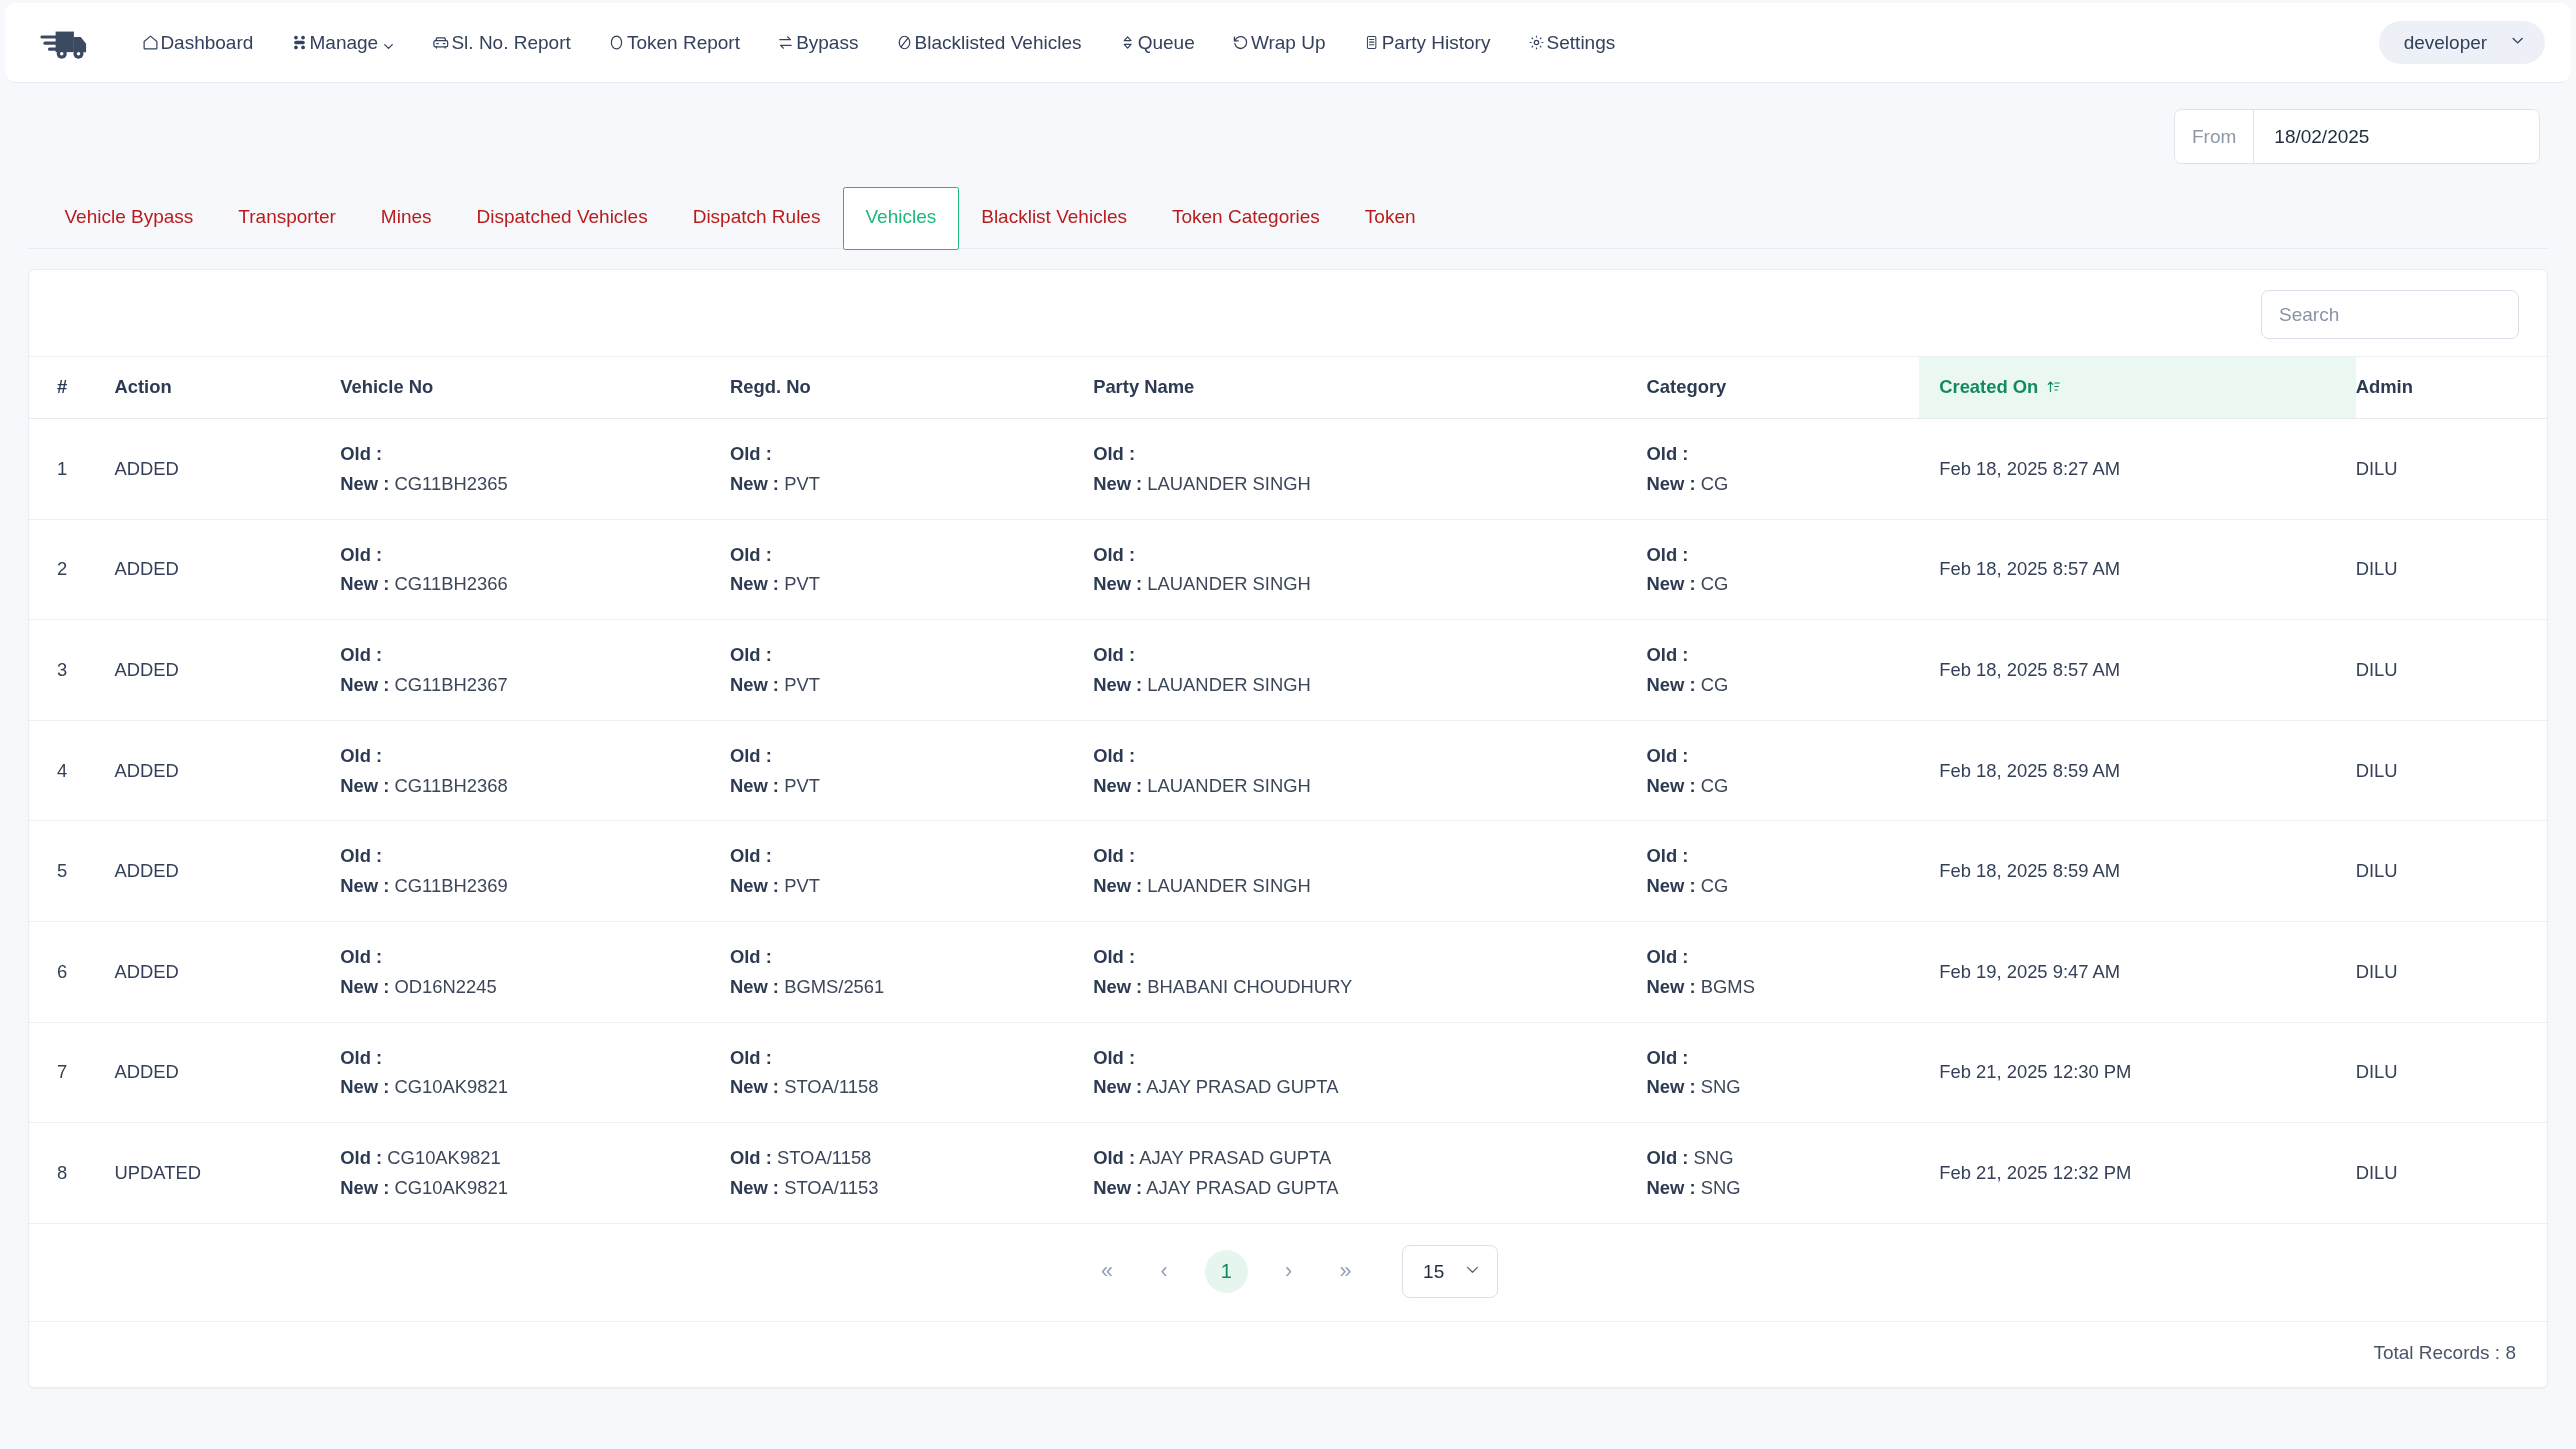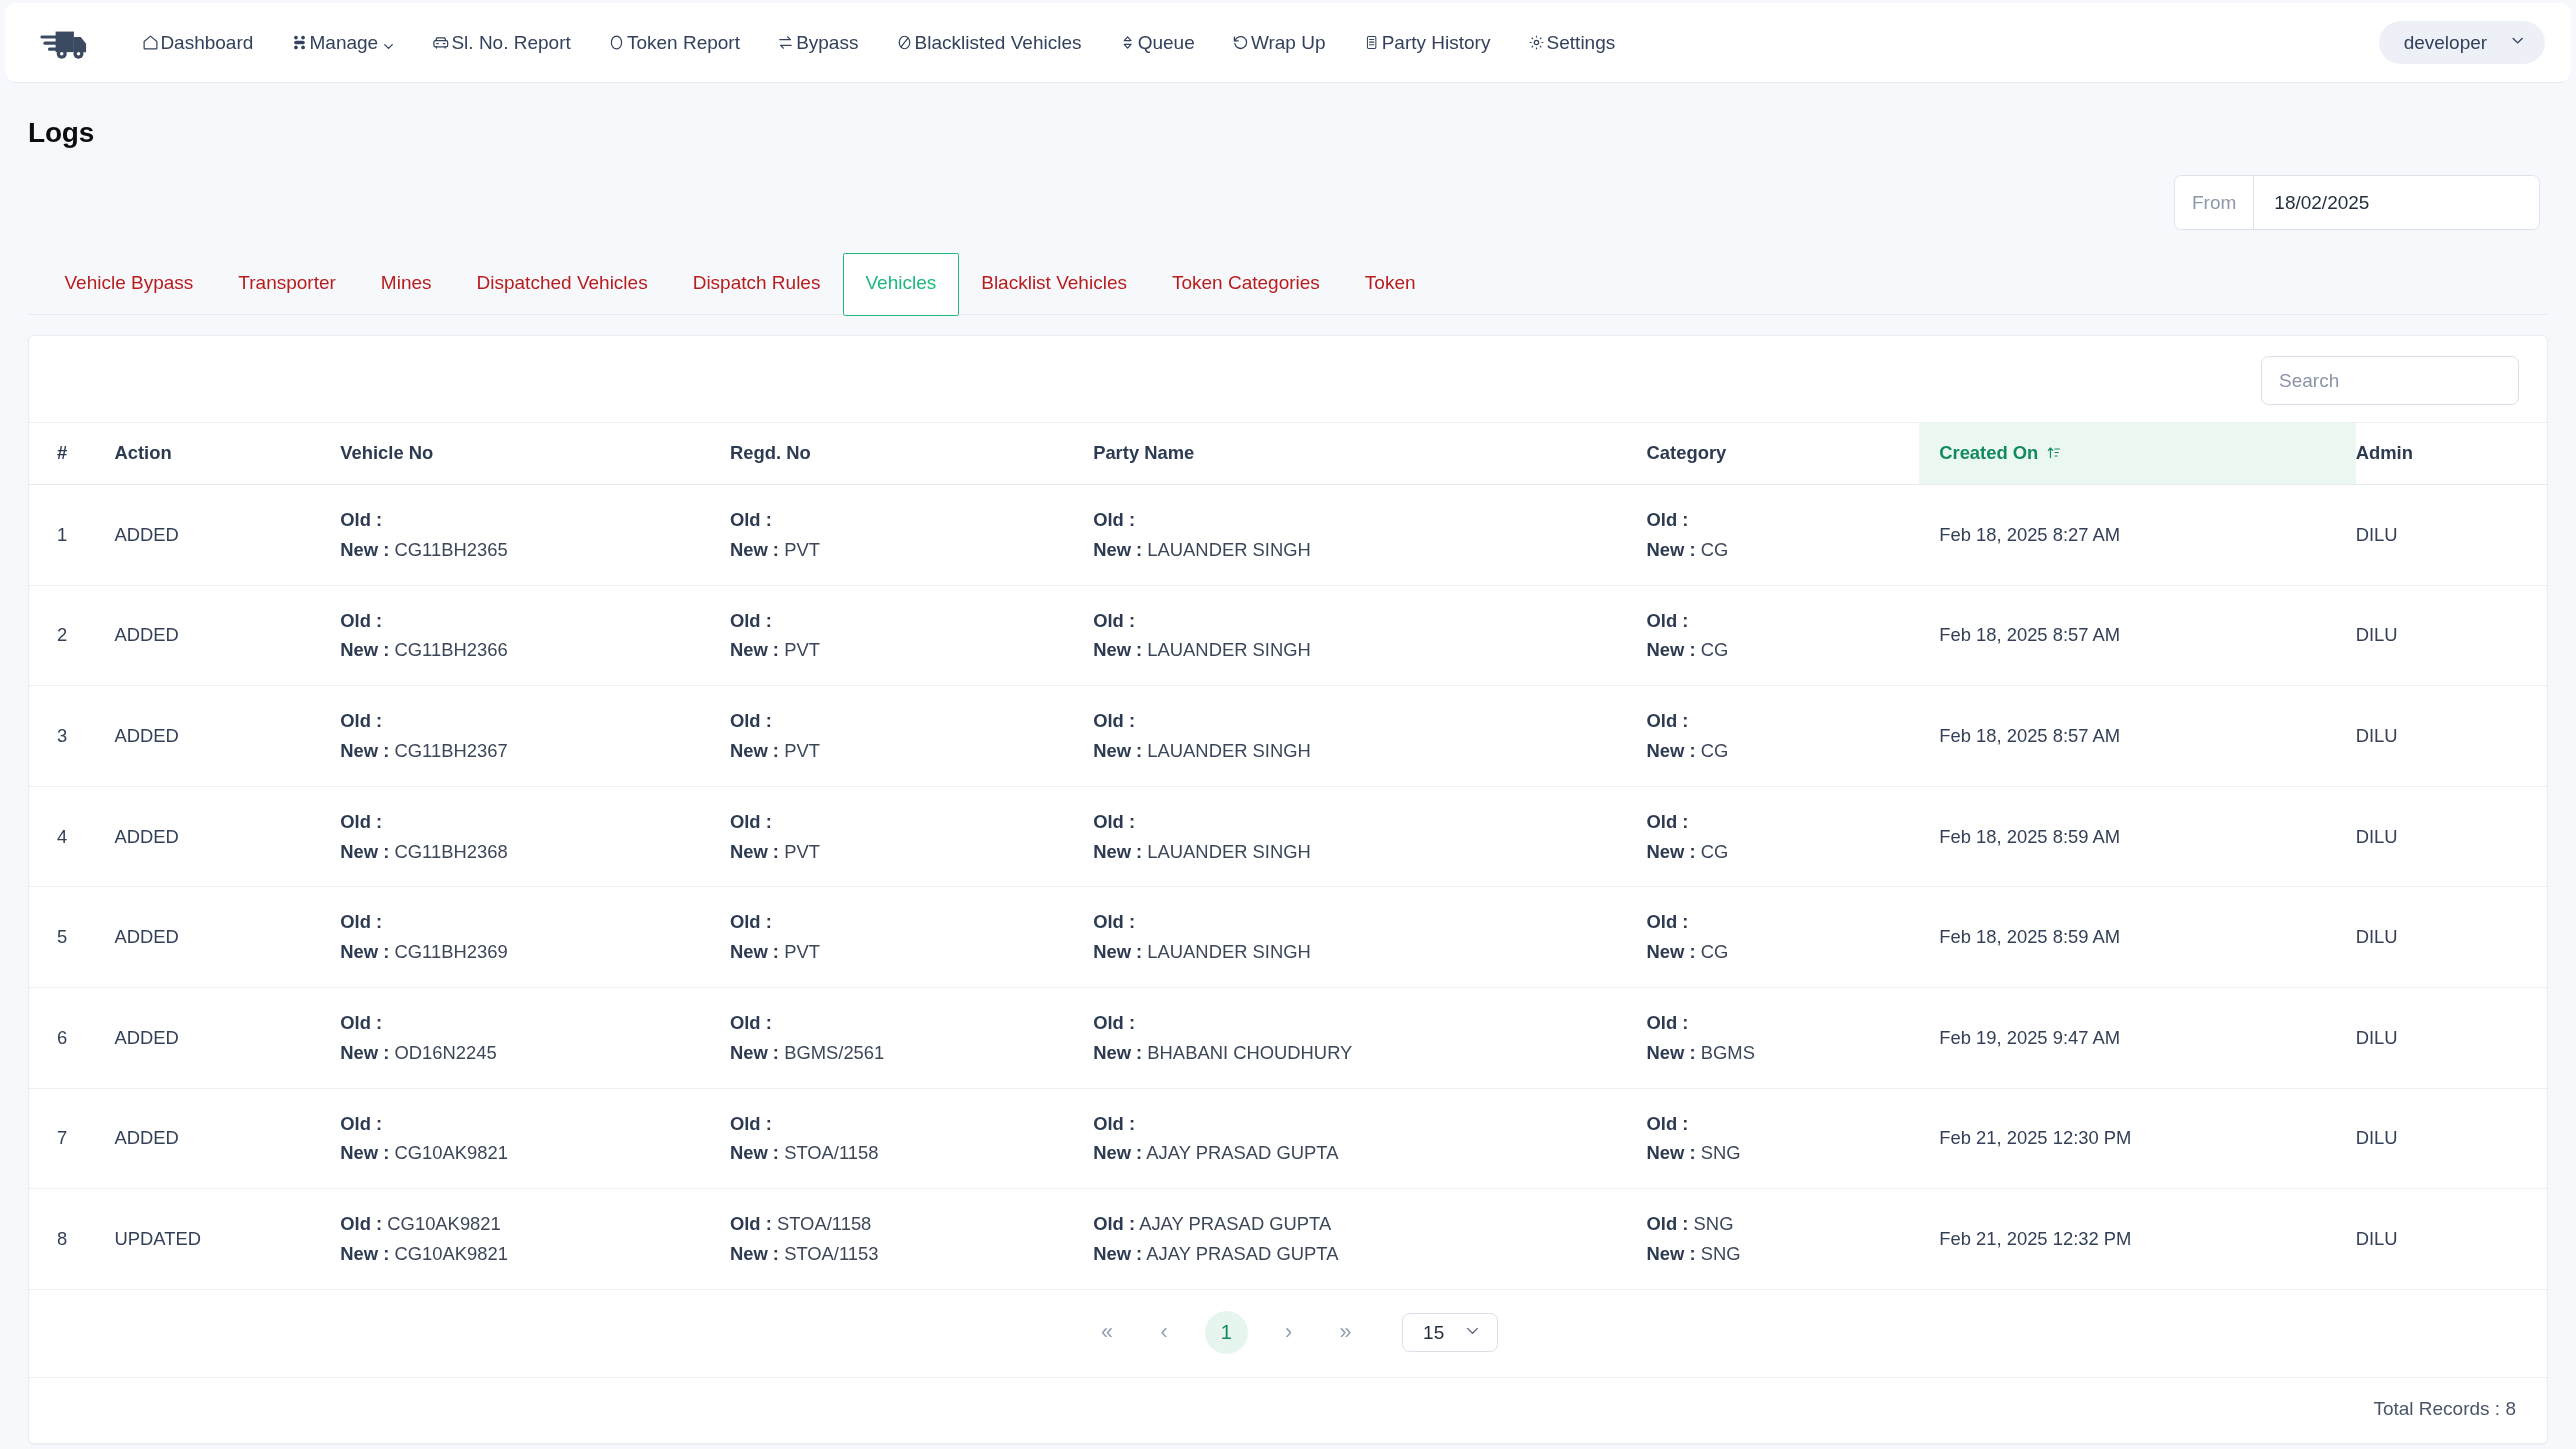--- a/index.html
+++ b/index.html
@@ -179,21 +179,21 @@
   .pg-num {
     width: 43px; height:43px; border-radius:50%;
     display:flex; align-items:center; justify-content:center;
     background:#e6f6ee; color:#138a5d; font-size:20px;
     cursor:pointer; margin: 0 12.3px;
   }
   .page-size {
     margin-left: 28px;
     display:flex; align-items:center; gap: 20px;
     border:0.8px solid #d9e0ea; border-radius:7.7px;
-    height:39px; padding: 0 15.3px 0 20px;
+    height:53px; padding: 0 15.3px 0 20px;
     font-size:19px; color:#1f2d3d; cursor:pointer;
     background:#fff;
   }
   .footer-row {
     display:flex; justify-content:flex-end; align-items:center;
     padding: 20px 31px 23px 0;
     font-size:19px; color:#4a5568;
   }
 </style>
 </head>
@@ -332,21 +332,20 @@
     <span>
       <svg width="15.3" height="15.3" viewBox="0 0 24 24" fill="none" stroke="#31415c" stroke-width="2.2" stroke-linecap="round" stroke-linejoin="round">
           <path d="M5 8.5 12 15.5 19 8.5"></path>
         </svg>
     </span>
   </div>
 </div>
 
 <div class="page">
 
-  <div class="page-title">Logs</div>
 
   <div class="filter-row">
     <div class="date-group">
       <div class="date-label">From</div>
       <input class="date-value" readonly="" value="18/02/2025" style="">
     </div>
   </div>
 
   <div class="tabs">
     <div class="tab">Vehicle Bypass</div>

